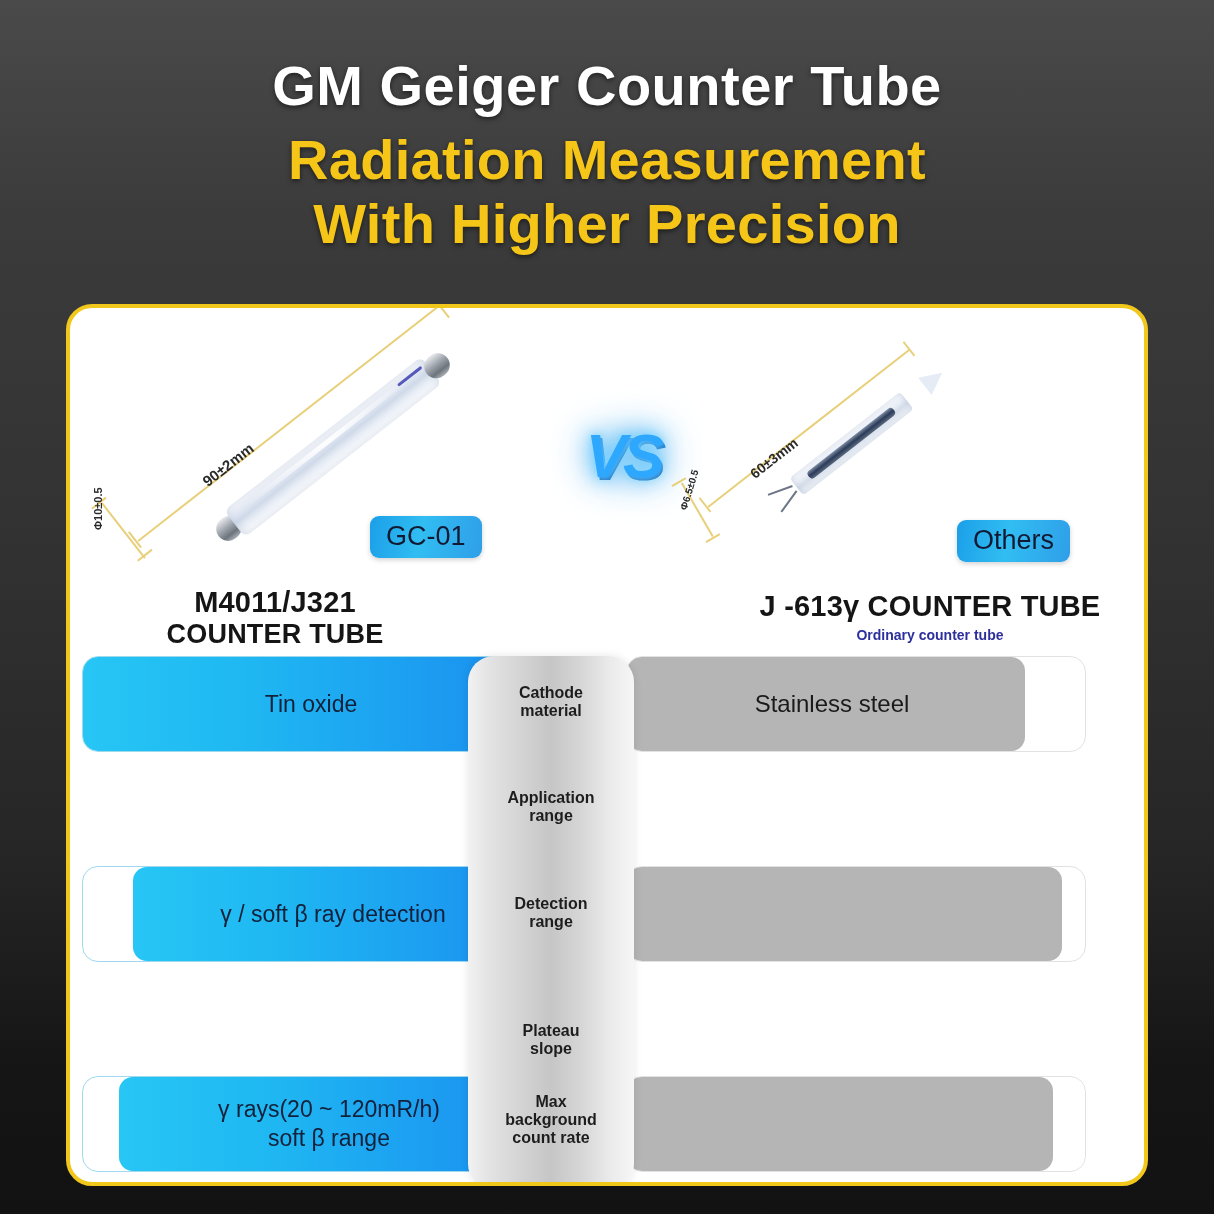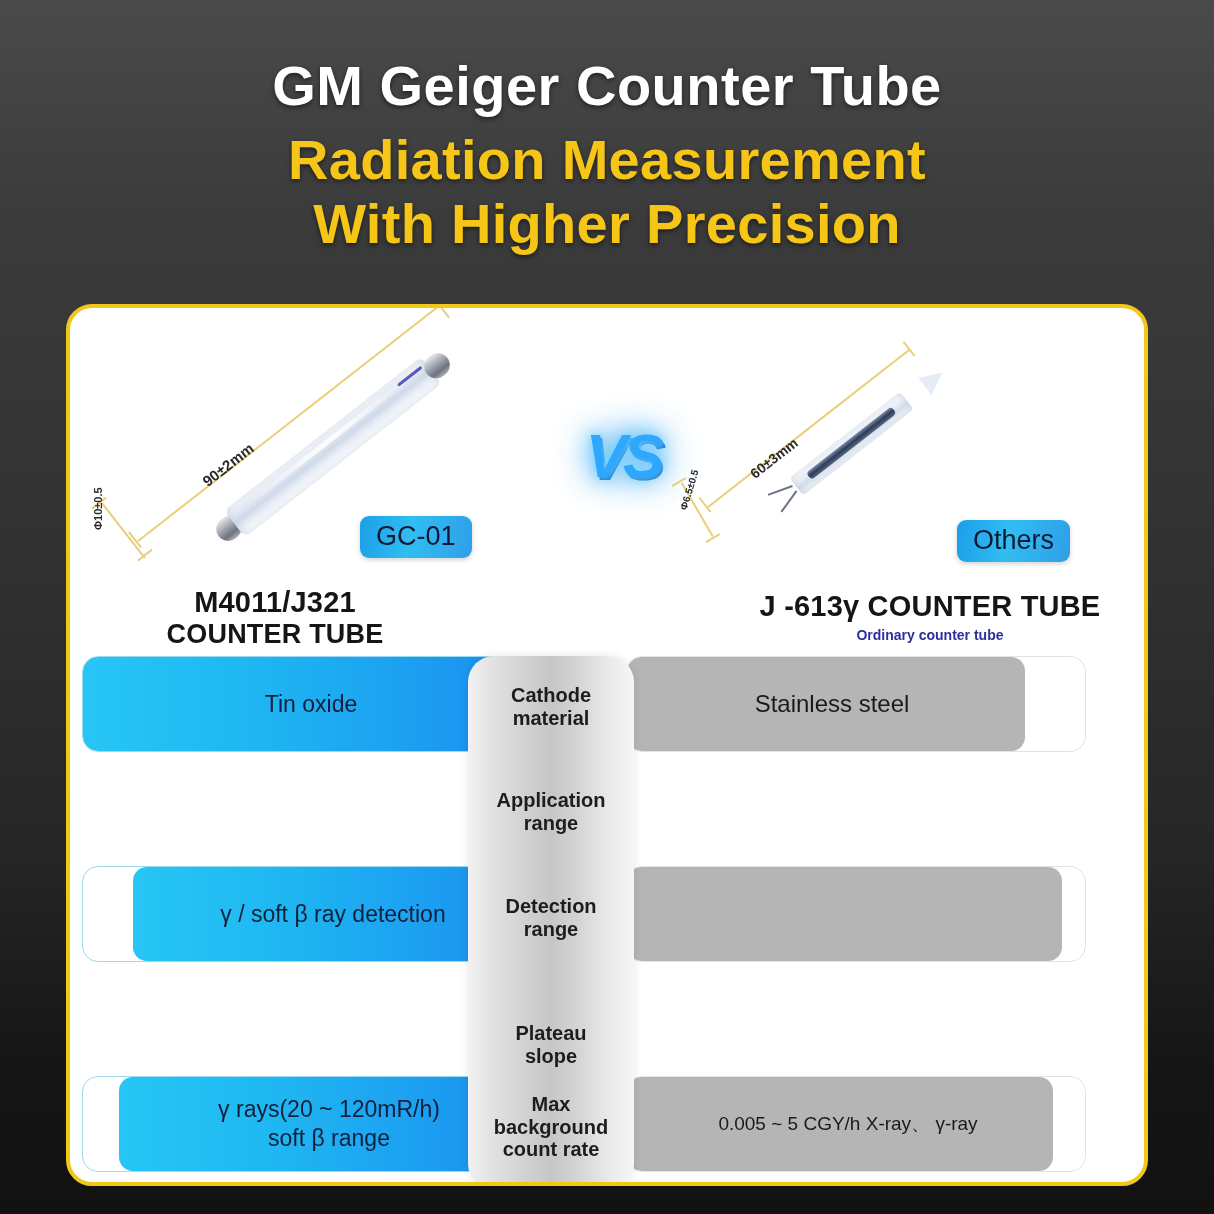--- a/index.html
+++ b/index.html
@@ -186,21 +186,21 @@
     position: absolute;
     padding: 6px 16px 8px;
     border-radius: 9px;
     font-size: 27px;
     font-weight: normal;
     color: #121a33;
     background: linear-gradient(100deg, #1b9fe8 0%, #31bdf2 45%, #2f9fe8 100%);
     box-shadow: 0 2px 5px rgba(0,0,0,.18);
     line-height: 1.05;
   }
-  #badge-gc01 { left: 280px; top: 208px; }
+  #badge-gc01 { left: 290px; top: 208px; }
   #badge-others { left: 287px; top: 212px; }
 
   
   .caption {
     position: absolute;
     width: 100%;
     text-align: center;
   }
   .caption .line1 {
     font-size: 29px;
@@ -330,21 +330,21 @@
     background: linear-gradient(90deg,
       #f2f2f2 0%, #e4e4e4 12%, #d2d2d2 34%,
       #c6c6c6 50%, #d6d6d6 68%, #ebebeb 86%, #f6f6f6 100%);
     box-shadow: 0 0 9px rgba(0,0,0,.10);
   }
   .center-label {
     position: absolute;
     left: 0;
     width: 100%;
     text-align: center;
-    font-size: 20px;
+    font-size: 16px;
     font-weight: bold;
     color: #1d1d1d;
     line-height: 1.13;
   }
 </style>
 </head>
 <body>
 
 <div id="page">
 
@@ -446,21 +446,20 @@
       <div class="row" style="top:210px; height:96px;">
         <div class="cell cell-left" style="top:210px; height:96px;">
           <div class="fill" style="width:92%;"></div>
           <div class="txt" style="padding-left:50px;">
             <div>γ rays(20 ~ 120mR/h)</div>
             <div>soft β range</div>
           </div>
         </div>
         <div class="cell cell-right" style="top:210px; height:96px;">
           <div class="fill" style="width:93%;"></div>
-          <div class="txt" style="padding-right:30px; font-size:19px;">0.005 ~ 5 CGY/h X-ray、 γ-ray</div>
         </div>
       </div>
 
       <div class="row" style="top:316px; height:96px;">
         
         
       </div>
 
       <div class="row" style="top:422px; height:96px;">
         

